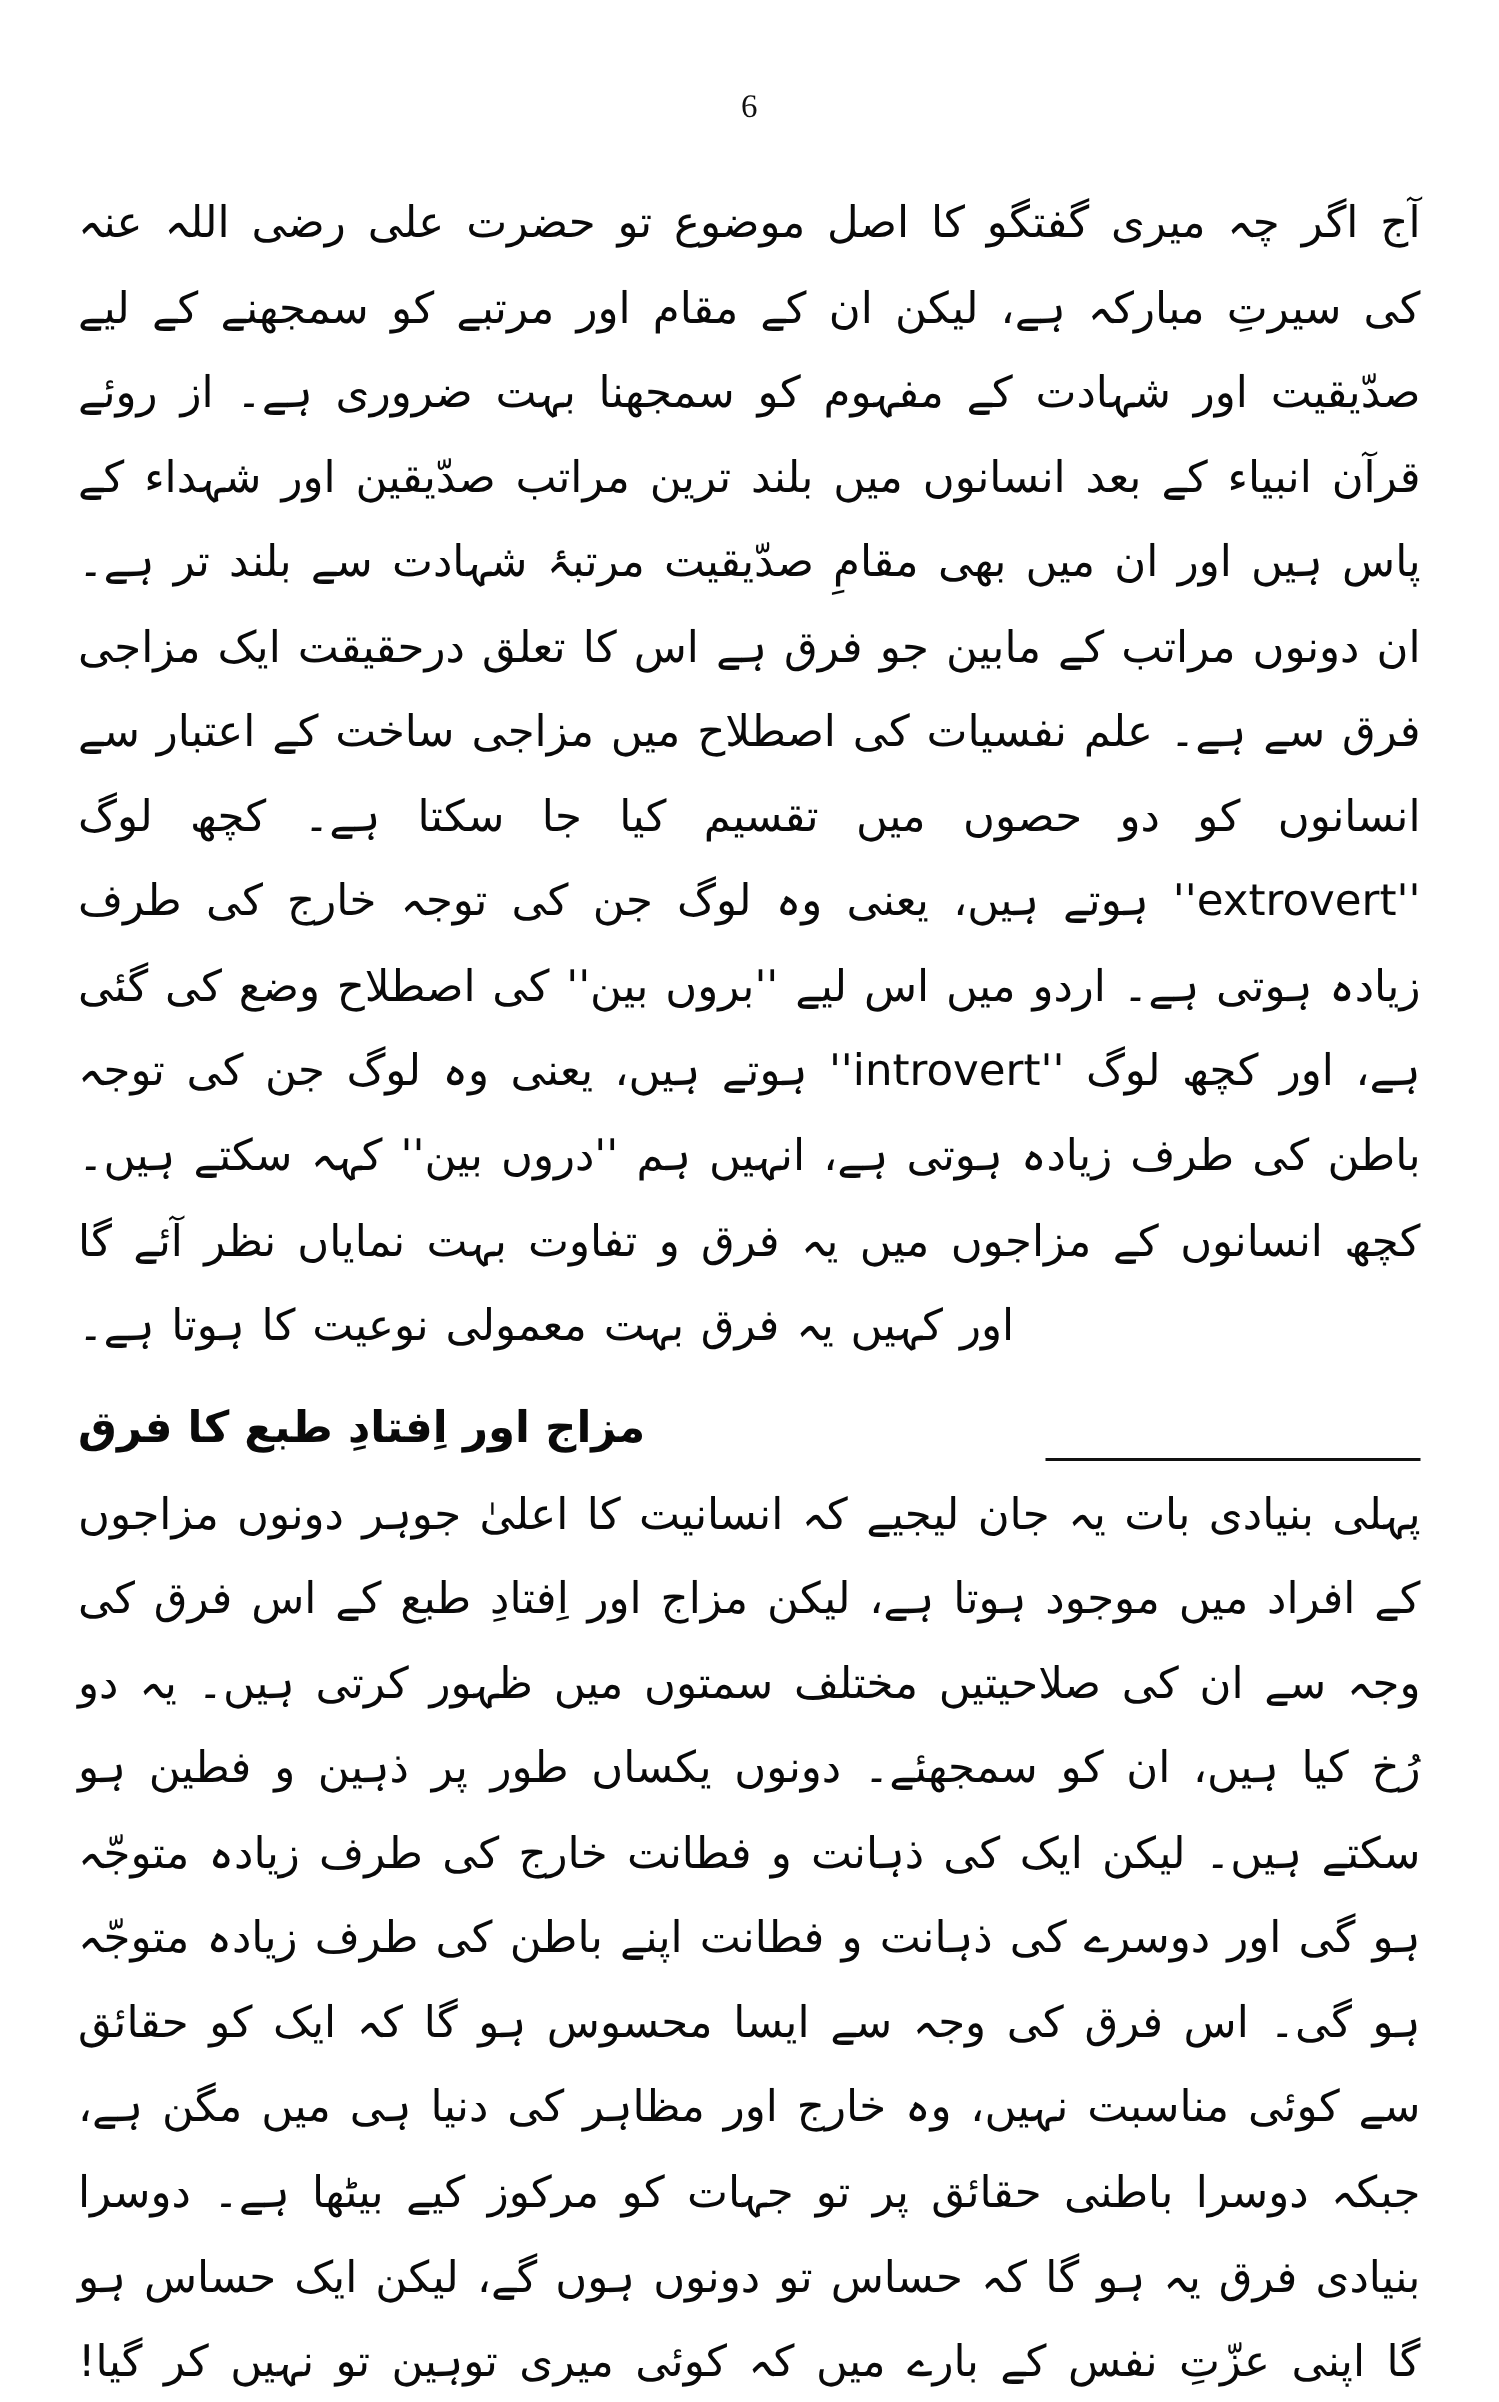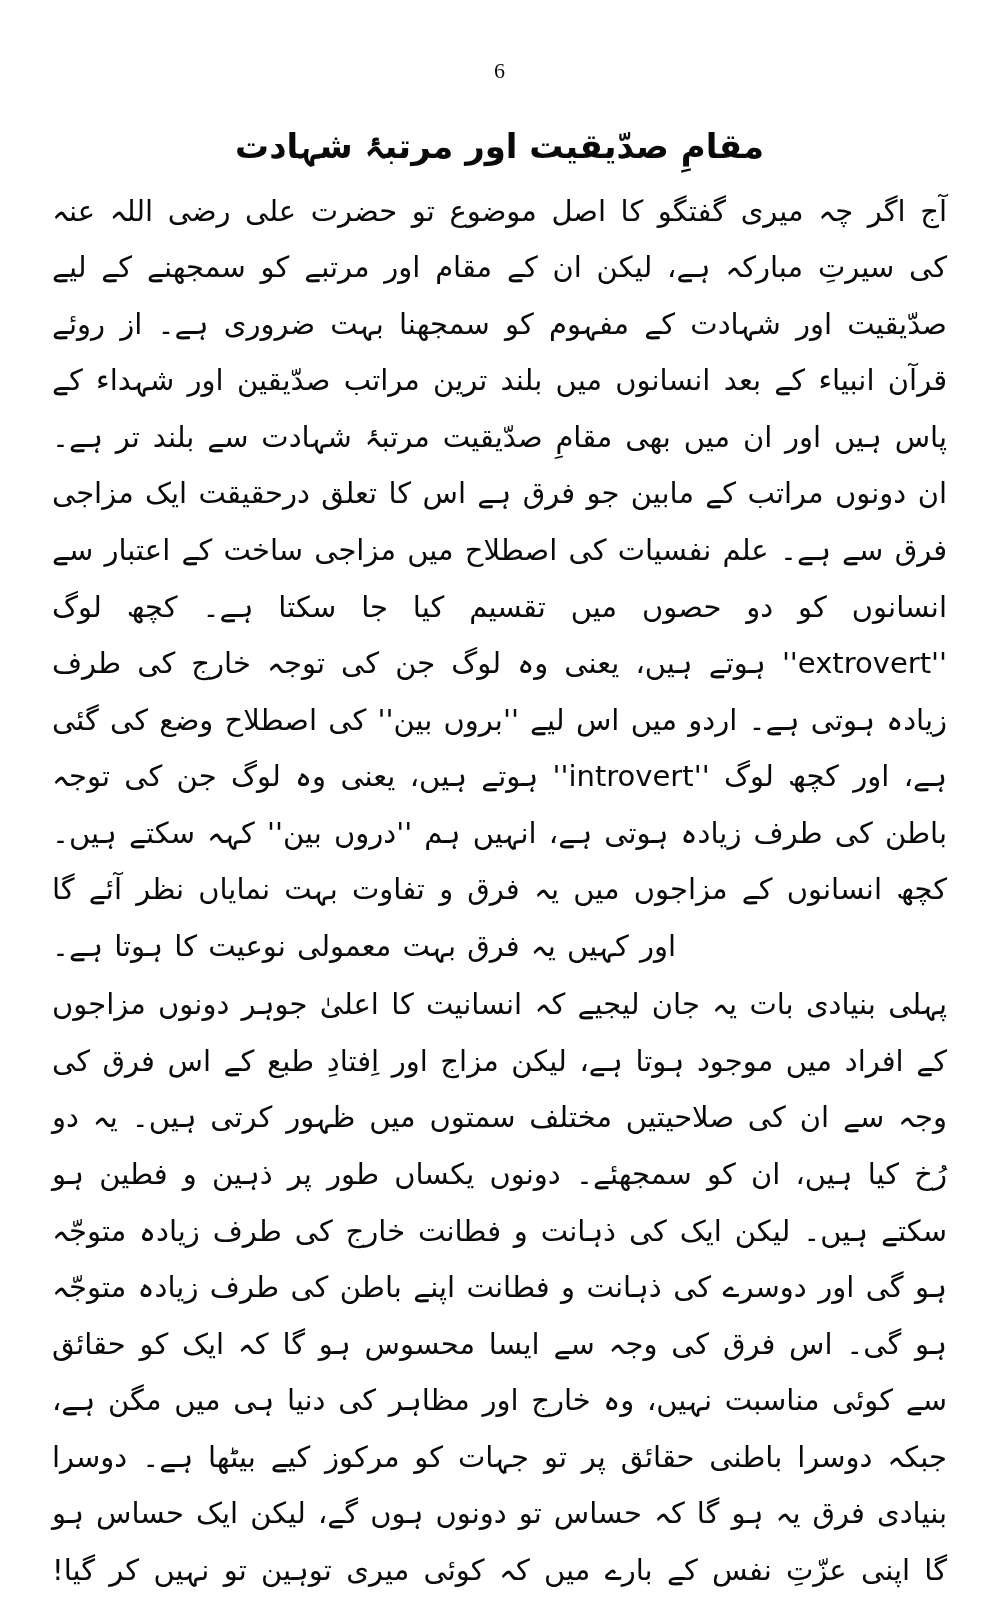--- a/index.html
+++ b/index.html
@@ -74,21 +74,24 @@
 </style>
 </head>
 <body>
 
 <div class="page">
 
   <div class="page-number">6</div>
 
   <div class="content">
 
-    <h1 class="heading">مقامِ صدّیقیت اور مرتبۂ شہادت</h1>
 
     <p class="para first">آج اگر چہ میری گفتگو کا اصل موضوع تو حضرت علی رضی اللہ عنہ کی سیرتِ مبارکہ ہے، لیکن ان کے مقام اور مرتبے کو سمجھنے کے لیے صدّیقیت اور شہادت کے مفہوم کو سمجھنا بہت ضروری ہے۔ از روئے قرآن انبیاء کے بعد انسانوں میں بلند ترین مراتب صدّیقین اور شہداء کے پاس ہیں اور ان میں بھی مقامِ صدّیقیت مرتبۂ شہادت سے بلند تر ہے۔ ان دونوں مراتب کے مابین جو فرق ہے اس کا تعلق درحقیقت ایک مزاجی فرق سے ہے۔ علم نفسیات کی اصطلاح میں مزاجی ساخت کے اعتبار سے انسانوں کو دو حصوں میں تقسیم کیا جا سکتا ہے۔ کچھ لوگ ''extrovert'' ہوتے ہیں، یعنی وہ لوگ جن کی توجہ خارج کی طرف زیادہ ہوتی ہے۔ اردو میں اس لیے ''بروں بین'' کی اصطلاح وضع کی گئی ہے، اور کچھ لوگ ''introvert'' ہوتے ہیں، یعنی وہ لوگ جن کی توجہ باطن کی طرف زیادہ ہوتی ہے، انہیں ہم ''دروں بین'' کہہ سکتے ہیں۔ کچھ انسانوں کے مزاجوں میں یہ فرق و تفاوت بہت نمایاں نظر آئے گا اور کہیں یہ فرق بہت معمولی نوعیت کا ہوتا ہے۔</p>
 
+    <h2 class="subheading">
+      <span>مزاج اور اِفتادِ طبع کا فرق</span>
+      <span class="rule"></span>
+    </h2>
 
     <p class="para">پہلی بنیادی بات یہ جان لیجیے کہ انسانیت کا اعلیٰ جوہر دونوں مزاجوں کے افراد میں موجود ہوتا ہے، لیکن مزاج اور اِفتادِ طبع کے اس فرق کی وجہ سے ان کی صلاحیتیں مختلف سمتوں میں ظہور کرتی ہیں۔ یہ دو رُخ کیا ہیں، ان کو سمجھئے۔ دونوں یکساں طور پر ذہین و فطین ہو سکتے ہیں۔ لیکن ایک کی ذہانت و فطانت خارج کی طرف زیادہ متوجّہ ہو گی اور دوسرے کی ذہانت و فطانت اپنے باطن کی طرف زیادہ متوجّہ ہو گی۔ اس فرق کی وجہ سے ایسا محسوس ہو گا کہ ایک کو حقائق سے کوئی مناسبت نہیں، وہ خارج اور مظاہر کی دنیا ہی میں مگن ہے، جبکہ دوسرا باطنی حقائق پر تو جہات کو مرکوز کیے بیٹھا ہے۔ دوسرا بنیادی فرق یہ ہو گا کہ حساس تو دونوں ہوں گے، لیکن ایک حساس ہو گا اپنی عزّتِ نفس کے بارے میں کہ کوئی میری توہین تو نہیں کر گیا! کسی نے مجھے تحقیر کی نگاہ سے تو نہیں دیکھ لیا! کسی نے میری عزّتِ نفس کو ٹھیس تو نہیں پہنچا دی، جبکہ اسی حساسیت کا ظہور دوسرے میں اس طرح ہو گا کہ مجھ سے کسی کو تکلیف تو نہیں پہنچ رہی! میں نے کسی کا دل تو نہیں دکھا دیا! کسی کو تکلیف میں دیکھ کر وہ تڑپ اٹھے گا۔ بقولِ امیر مینائی ؎</p>
 
   </div>
 </div>
 
 </body></html>

